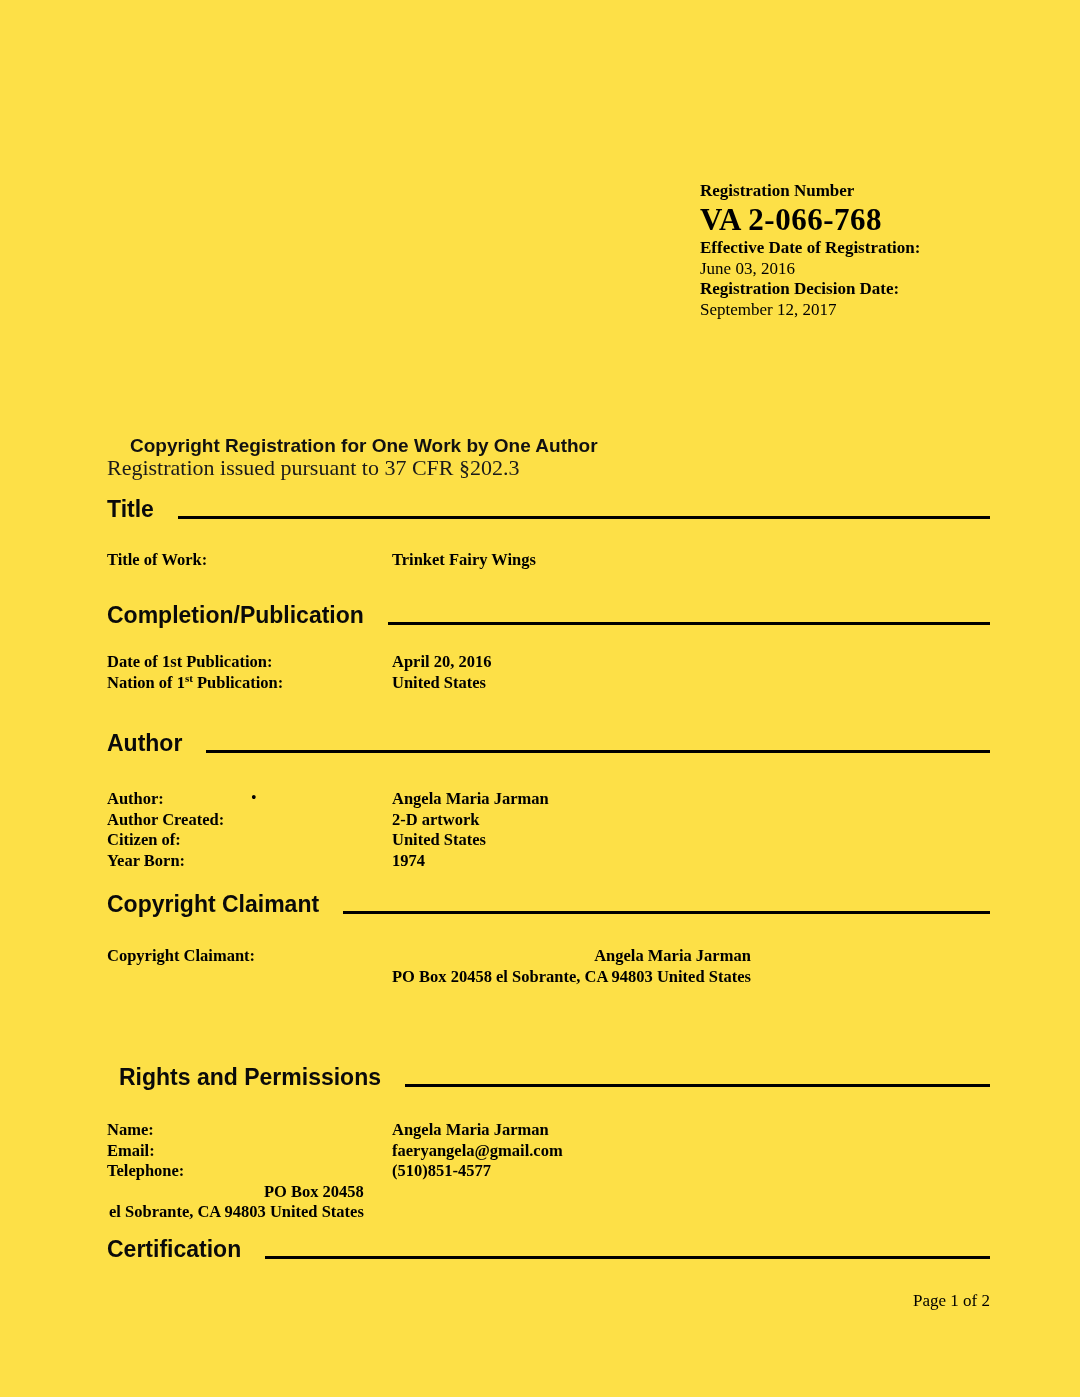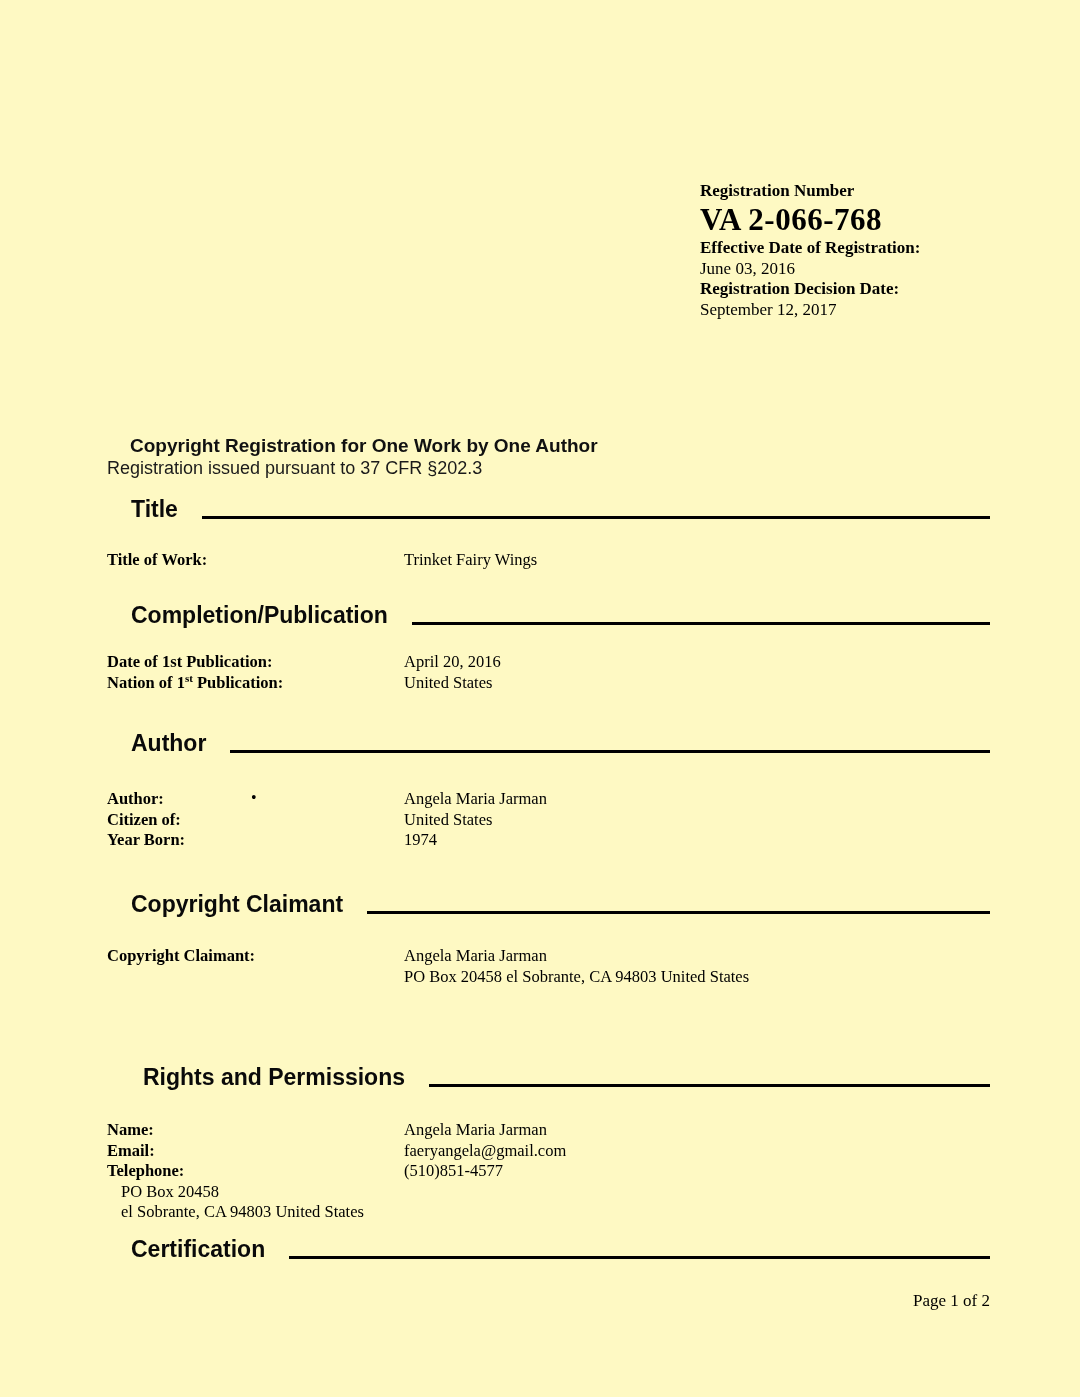--- a/index.html
+++ b/index.html
@@ -1,21 +1,21 @@
 <!DOCTYPE html>
 <html><head>
 <meta charset="utf-8">
 <style>
   * { margin: 0; padding: 0; box-sizing: border-box; }
   html, body { background: #e8e8e8; }
   .page {
     position: relative;
     width: 1080px;
     height: 1397px;
-    background: #fef9c3;
+    background: #fde047;
     color: #000;
     overflow: hidden;
     margin: 0 auto;
   }
 
   
   .reg-block {
     position: absolute;
     left: 700px;
     top: 181px;
@@ -36,42 +36,41 @@
   }
   .doc-title {
     font-family: "Liberation Sans", "DejaVu Sans", sans-serif;
     font-weight: bold;
     font-size: 19px;
     line-height: 23px;
     color: #111;
     margin-left: 23px;
   }
   .doc-subtitle {
-    font-family: Liberation Sans, sans-serif;
-    font-size: 18px;
+    font-family: Liberation Serif, serif;
+    font-size: 22px;
     line-height: 22px;
     color: #1a1a1a;
   }
 
   
   .section-heading {
     position: absolute;
     left: 107px;
     width: 883px;
     display: flex;
     align-items: flex-end;
   }
   .section-heading .head-text {
     font-family: "Liberation Sans", "DejaVu Sans", sans-serif;
     font-weight: bold;
     font-size: 23px;
     line-height: 25px;
     white-space: nowrap;
     color: #0a0a0a;
-    margin-left: 24px;
   }
   .section-heading .rule {
     flex: 1;
     border-bottom: 3px solid #000;
     margin-left: 24px;
     margin-bottom: 3px;
   }
   .indent-12 { padding-left: 12px; }
 
   
@@ -83,22 +82,23 @@
     font-size: 16.5px;
     line-height: 20.5px;
   }
   .row { display: flex; position: relative; }
   .row .label {
     width: 283px;
     font-weight: bold;
     flex: 0 0 283px;
   }
   .row .value {
-    margin-left: 14px;
-    text-align: left;
+    margin-left: 2px;
+    text-align: right;
+    font-weight: bold;
   }
   .label sup { font-size: 11px; line-height: 0; }
   .bullet {
     position: absolute;
     left: 144px;
     top: -1px;
     font-size: 16px;
   }
 
   
@@ -162,20 +162,24 @@
     <span class="head-text">Author</span>
     <span class="rule"></span>
   </div>
   <div class="rows" style="top: 789px;">
     <div class="row">
       <span class="bullet">•</span>
       <div class="label">Author:</div>
       <div class="value">Angela Maria Jarman</div>
     </div>
     <div class="row">
+      <div class="label">Author Created:</div>
+      <div class="value">2-D artwork</div>
+    </div>
+    <div class="row">
       <div class="label">Citizen of:</div>
       <div class="value">United States</div>
     </div>
     <div class="row">
       <div class="label">Year Born:</div>
       <div class="value">1974</div>
     </div>
   </div>
 
   <div class="section-heading" style="top: 892px;">

